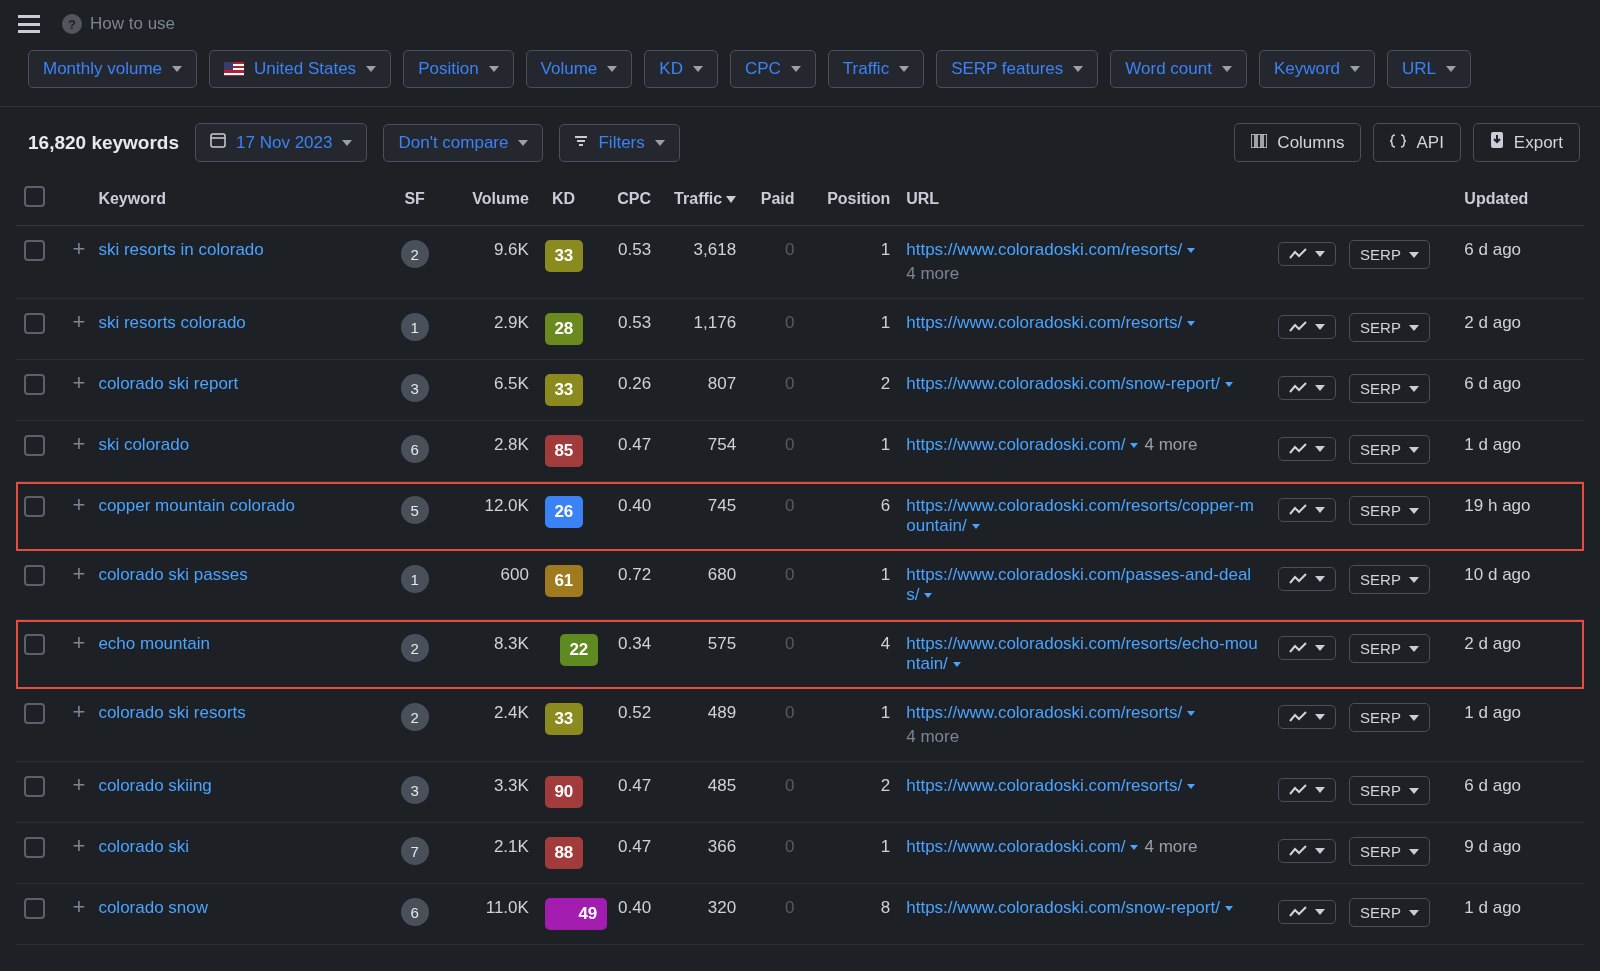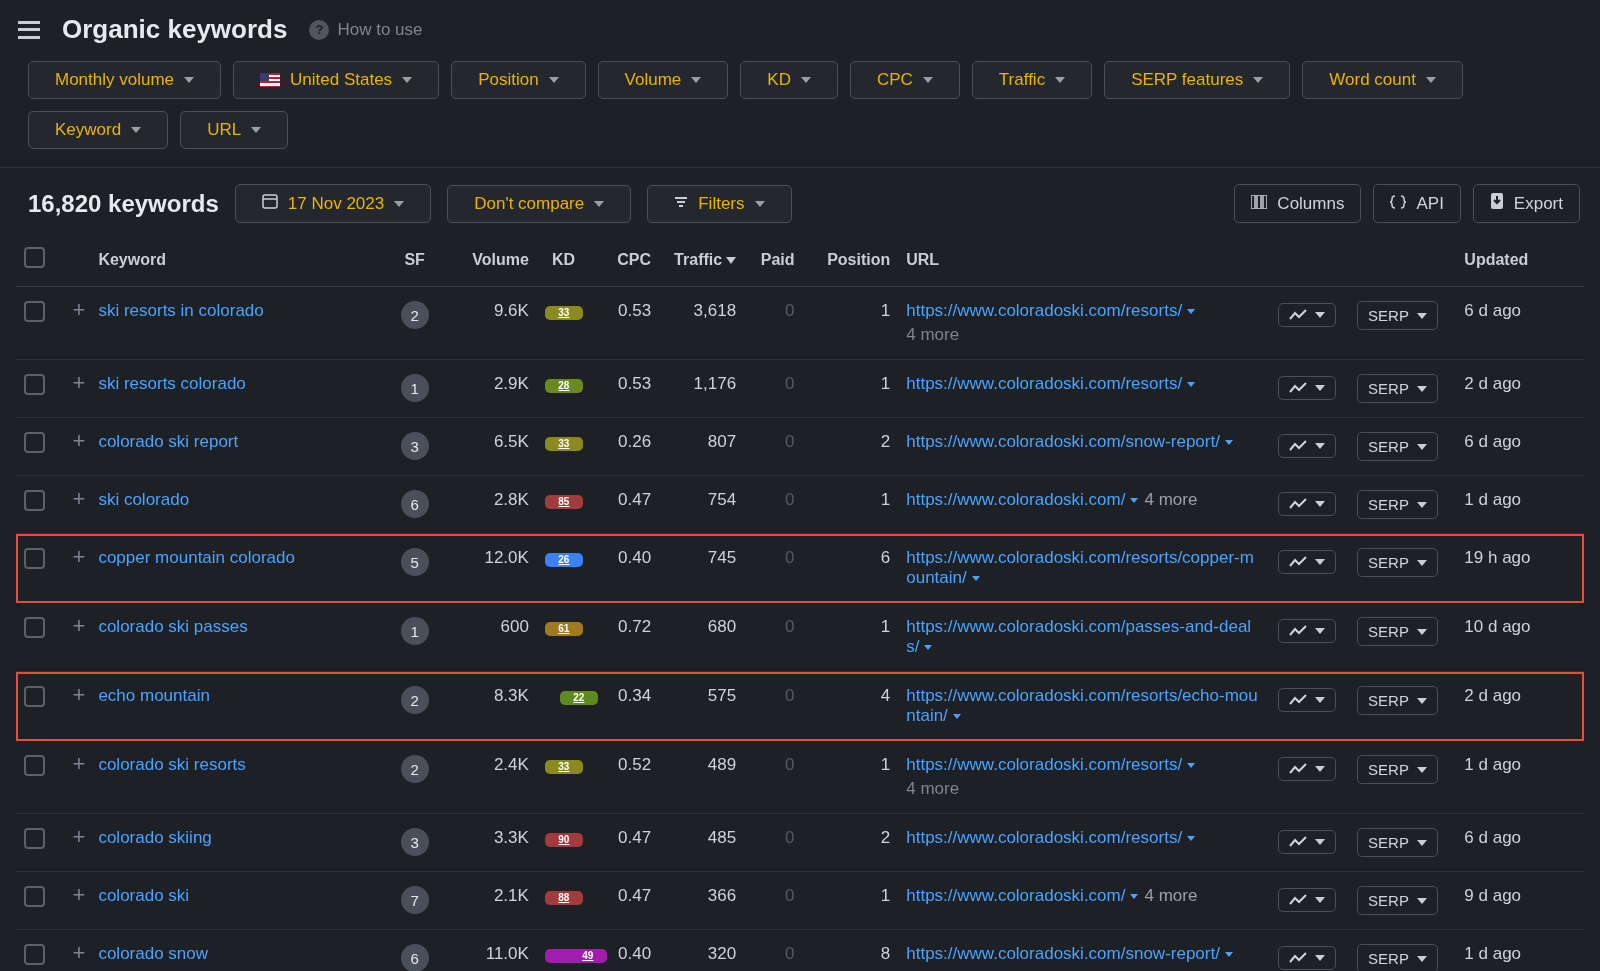--- a/index.html
+++ b/index.html
@@ -42,45 +42,45 @@
     background:#52565c;color:#1d2025;font-size:13px;font-weight:700;
   }
 
   .filter-bar {
     display:flex; gap:12px; padding: 4px 18px 18px 28px; flex-wrap:wrap;
     border-bottom: 1px solid #2e333a;
   }
   .chip {
     border: 1px solid #4a5059;
     border-radius: 5px;
-    padding: 8px 26px;
+    padding: 8px 14px;
     display:inline-flex;
     align-items:center;
     gap: 10px;
-    color:#eab308;
+    color:#3b82f6;
     font-size:17px;
     cursor:pointer;
     background:#24282e;
     justify-content:flex-end;
   }
   .caret {
     width:0;height:0;border-left:5px solid transparent;border-right:5px solid transparent;border-top:6px solid #9aa0a8;
   }
   .flag {
     width:20px;height:14px;
     background: linear-gradient(to bottom,#b22234 0 15%,#fff 15% 30%,#b22234 30% 45%,#fff 45% 60%,#b22234 60% 75%,#fff 75% 90%,#b22234 90% 100%);
     position:relative;
   }
   .flag::before{content:"";position:absolute;left:0;top:0;width:9px;height:8px;background:#3c3b6e;}
 
   .toolbar2 {
     display:flex; align-items:center; padding: 16px 20px 14px 28px; gap: 16px;
     position: relative;
   }
-  .count-text { font-size:24px; font-weight:600; color:#e6e9ed; }
+  .count-text { font-size:19px; font-weight:600; color:#e6e9ed; }
   .right-tools { margin-left:auto; display:flex; gap:12px; }
   .tool-btn { border:1px solid #4a5059; border-radius:5px; padding:8px 16px; display:inline-flex; align-items:center; gap:10px; color:#d0d5db; font-size:17px; cursor:pointer; }
 
   .table-wrap { padding: 0 16px 10px 16px; }
   table { width:100%; border-collapse: collapse; table-layout: fixed; }
   thead th {
     text-align:left; color:#c9ced6; font-weight:600; font-size:16px;
     padding: 10px 8px 14px 8px; border-bottom:1px solid #333941;
   }
   tbody td {
@@ -97,28 +97,28 @@
 
   .checkbox { width:17px;height:17px;border:2px solid #5a616b;border-radius:4px;display:inline-block;cursor:pointer; }
   .plus-icon { color:#7d8590; font-size:22px; font-weight:400; cursor:pointer; margin-left:6px; margin-right:4px; display:inline-block; line-height:17px;}
 
   .sf-badge {
     display:inline-flex; align-items:center; justify-content:center;
     width:28px;height:28px;border-radius:50%;background:#4a5059;color:#e6e9ed;font-size:15px;font-weight:500;
   }
   .kd-badge {
     display:inline-flex;align-items:center;justify-content:center;
-    min-width:30px;height:14px;border-radius:5px;color:#fff;font-size:10px;font-weight:600;padding:0 4px;text-decoration:underline;
+    min-width:30px;height:32px;border-radius:5px;color:#fff;font-size:17px;font-weight:600;padding:0 4px;
   }
   .paid-cell { color:#555b64; }
   .actions-cell { white-space:nowrap; }
   .mini-btn {
     display:inline-flex; align-items:center; gap:8px;
     border:1px solid #4a5059; border-radius:5px; padding:5px 10px; color:#d0d5db;font-size:15px; cursor:pointer;
-    margin-right:16px;
+    margin-right:8px;
   }
   .mini-btn .caret{border-top-color:#c9ced6;}
   .line-icon { display:inline-block; }
   .line-icon svg { display:block; }
 
   col.c-check{width:40px;}
   col.c-plus{width:30px;}
   col.c-kw{width:280px;}
   col.c-sf{width:50px;}
   col.c-vol{width:90px;}
@@ -135,21 +135,20 @@
 </style>
 </head>
 <body>
 
 <div class="topbar">
   <div class="hamburger">
     <span></span>
       <span></span>
       <span></span>
   </div>
-  <div class="page-title">Organic keywords</div>
   <div class="how-to-use">
     <span class="qmark">?</span>
     <span>How to use</span>
   </div>
 </div>
 
 <div class="filter-bar">
   <div class="chip">
       <span>Monthly volume</span>
       <span class="caret"></span>

